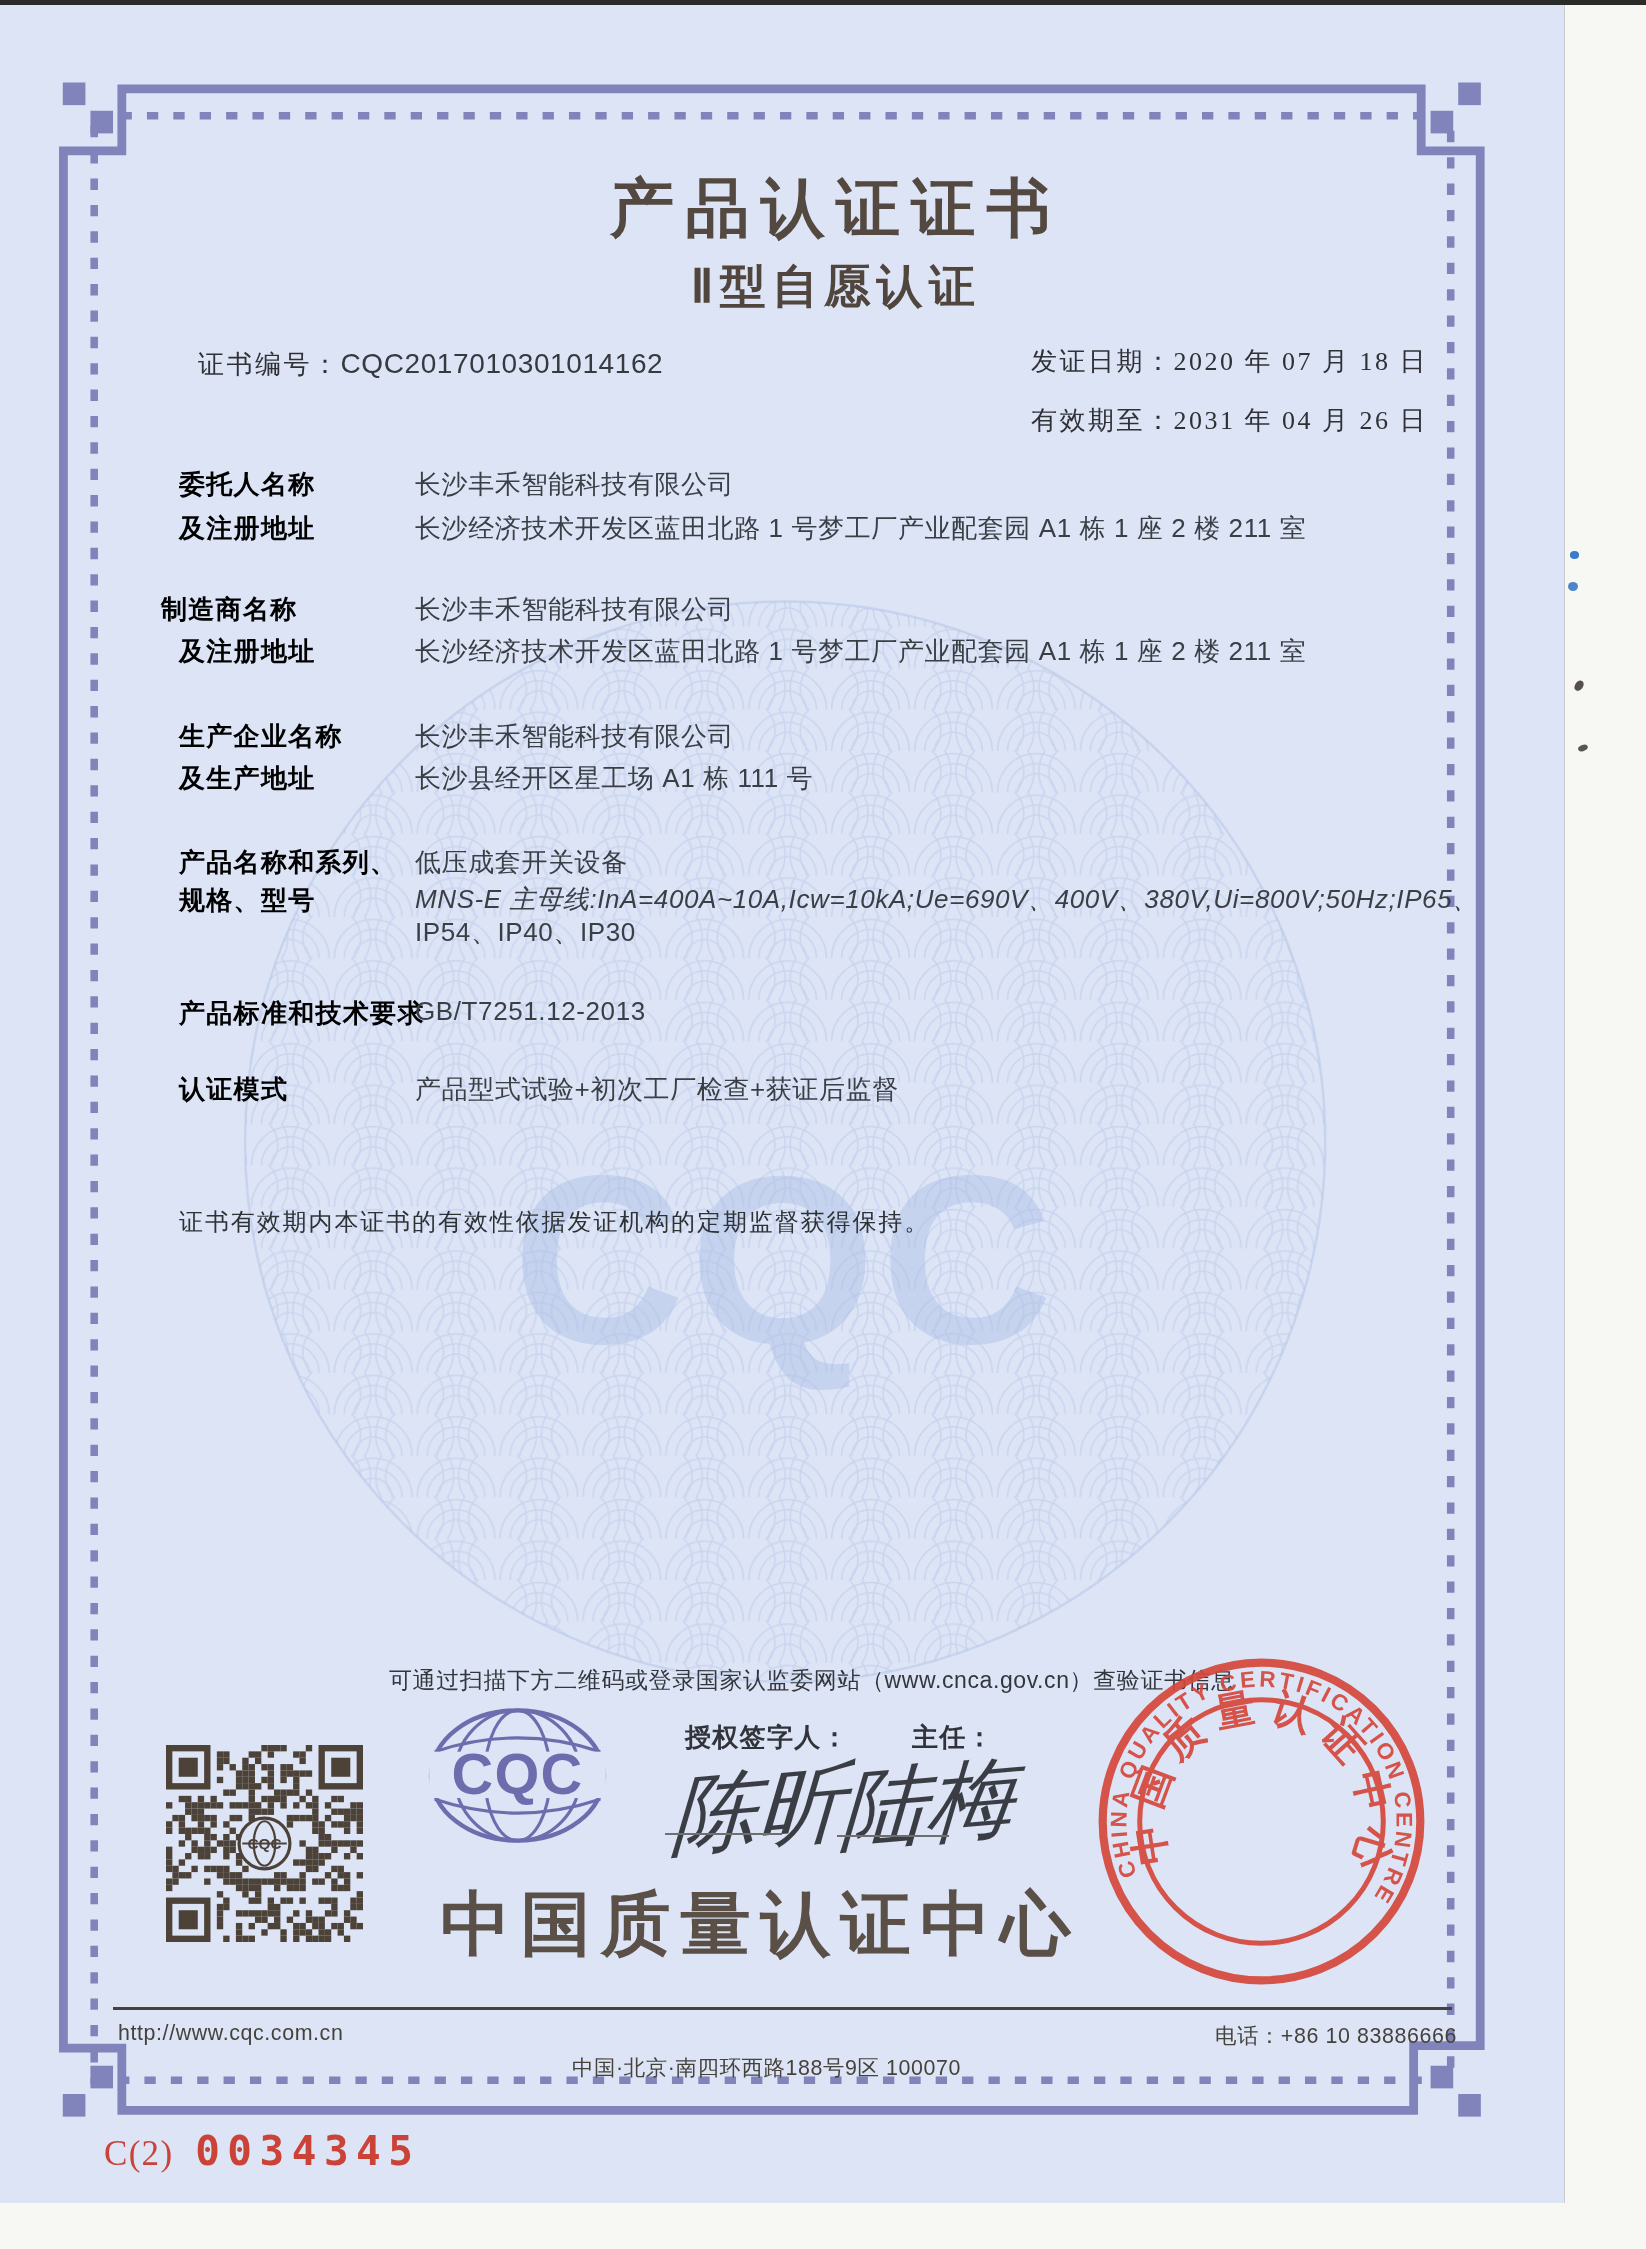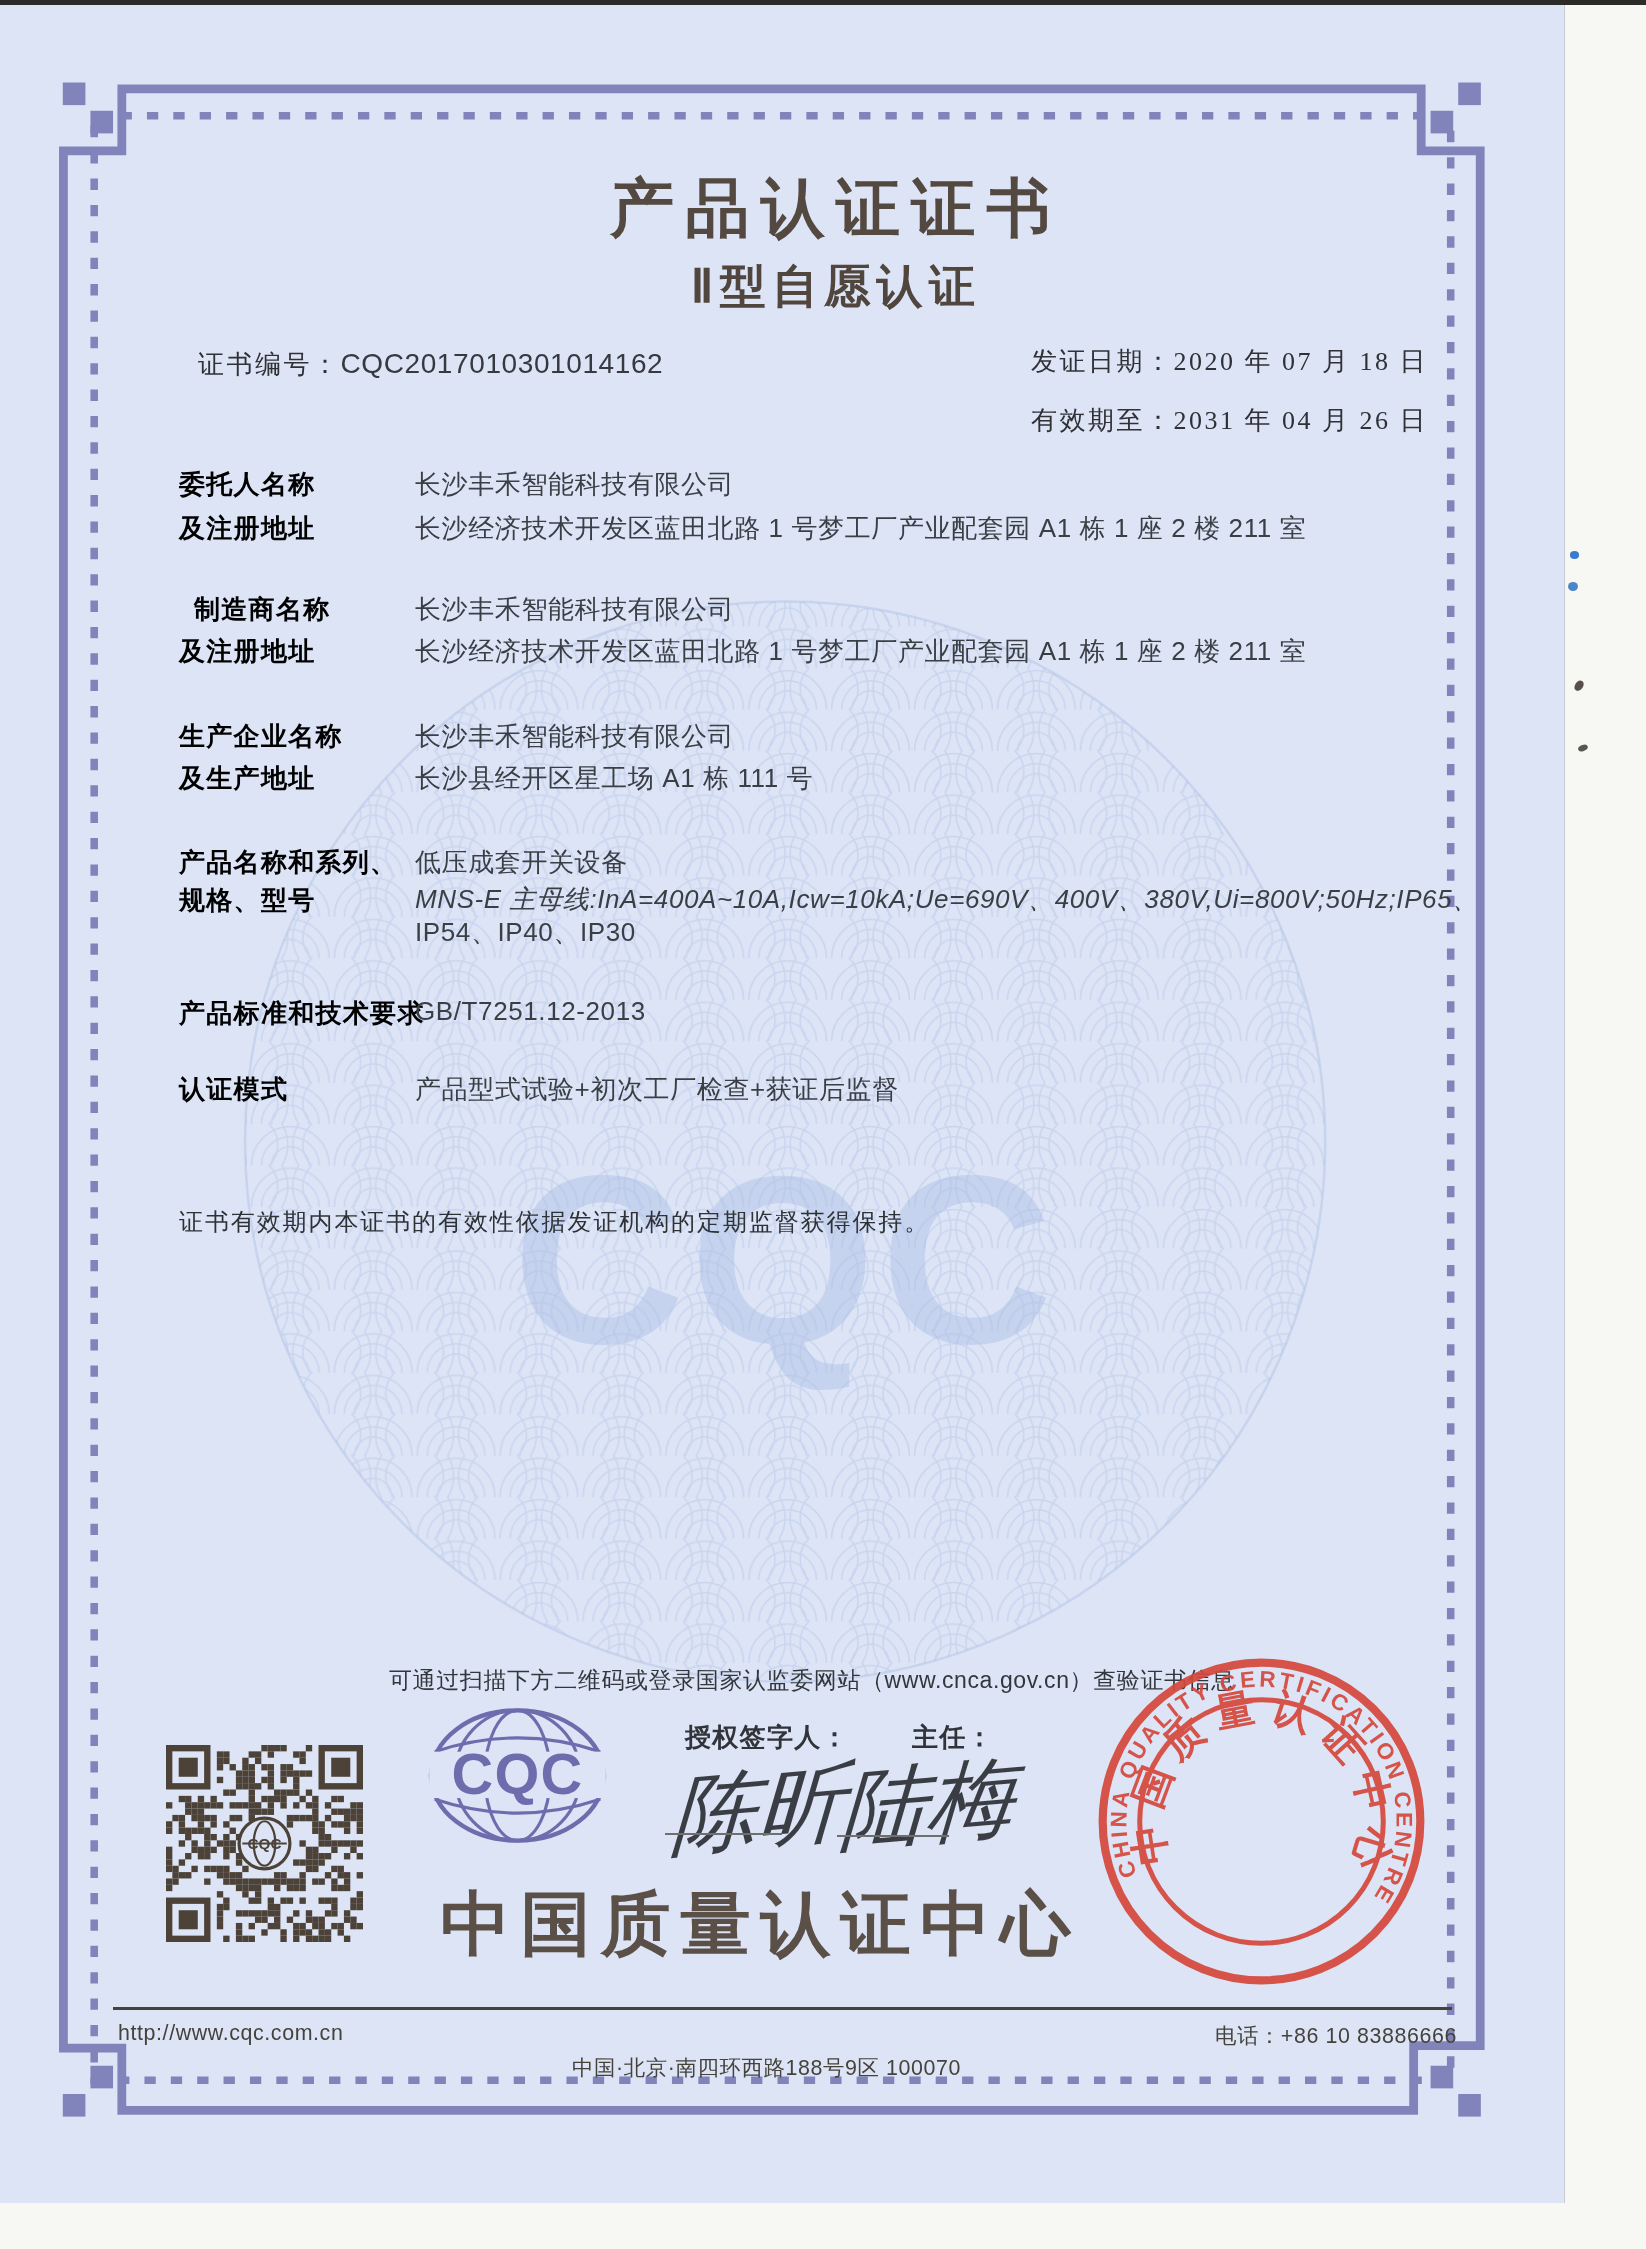--- a/index.html
+++ b/index.html
@@ -82,21 +82,21 @@
   </div>
   <div class="abs serifline" style="left:1018px;top:403px;">
     <span>有效期至：</span><span>2031 年 04 月 26 日</span>
   </div>
 
   <div class="abs lbl" style="left:179px;top:467px;">委托人名称</div>
   <div class="abs val" style="left:415px;top:467px;">长沙丰禾智能科技有限公司</div>
   <div class="abs lbl" style="left:179px;top:511px;">及注册地址</div>
   <div class="abs val" style="left:415px;top:511px;">长沙经济技术开发区蓝田北路 1 号梦工厂产业配套园 A1 栋 1 座 2 楼 211 室</div>
 
-  <div class="abs lbl" style="left:194px;top:592px;">制造商名称</div>
+  <div class="abs lbl" style="left:161px;top:592px;">制造商名称</div>
   <div class="abs val" style="left:415px;top:592px;">长沙丰禾智能科技有限公司</div>
   <div class="abs lbl" style="left:179px;top:634px;">及注册地址</div>
   <div class="abs val" style="left:415px;top:634px;">长沙经济技术开发区蓝田北路 1 号梦工厂产业配套园 A1 栋 1 座 2 楼 211 室</div>
 
   <div class="abs lbl" style="left:179px;top:719px;">生产企业名称</div>
   <div class="abs val" style="left:415px;top:719px;">长沙丰禾智能科技有限公司</div>
   <div class="abs lbl" style="left:179px;top:761px;">及生产地址</div>
   <div class="abs val" style="left:415px;top:761px;">长沙县经开区星工场 A1 栋 111 号</div>
 
   <div class="abs lbl" style="left:179px;top:845px;">产品名称和系列、</div>
@@ -506,20 +506,24 @@
         <textPath href="#stampZh" startOffset="50%" text-anchor="middle">中国质量认证中心</textPath>
       </text>
     </g>
   </svg>
 
   <div class="abs rule" style="left:113px;top:2007px;width:1339px;"></div>
   <div class="abs footer" style="left:118px;top:2021px;">http://www.cqc.com.cn</div>
   <div class="abs footer" style="left:402px;top:2021px;width:729px;text-align:center;margin-top:32px;">中国·北京·南四环西路188号9区    100070</div>
   <div class="abs footer" style="left:1193px;top:2021px;width:264px;text-align:right;">电话：+86 10 83886666</div>
 
+  <div class="abs" style="left:104px;top:2127px;">
+    <span class="serialprefix">C(2)</span>
+    <span class="serialnum" style="margin-left:19px;">0034345</span>
+  </div>
 
   <div class="abs speck" style="left:1570px;top:551px;width:8.8px;height:7.5px;background:#3a7bd0;"></div>
   <div class="abs speck" style="left:1568px;top:582px;width:10px;height:8.8px;background:#4a86c8;"></div>
   <div class="abs speck" style="left:1575px;top:680px;width:7.5px;height:11.3px;background:#55504a;transform:rotate(35deg);"></div>
   <div class="abs speck" style="left:1578px;top:745px;width:10px;height:6.3px;background:#5a554f;transform:rotate(-20deg);"></div>
 
 </div>
 
 
 </body></html>

